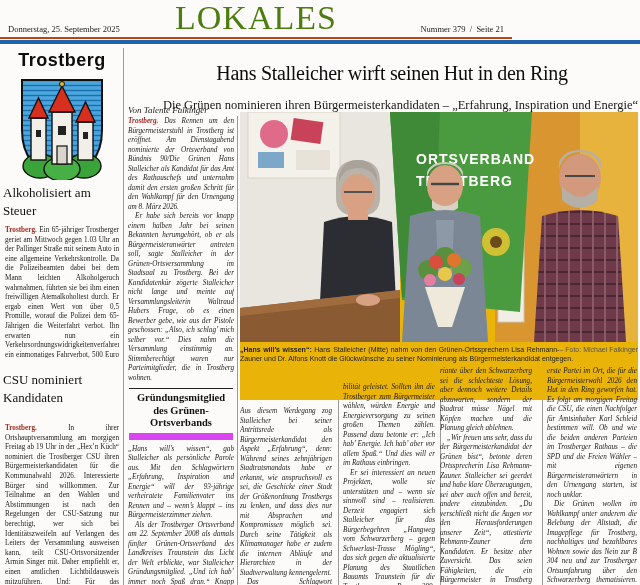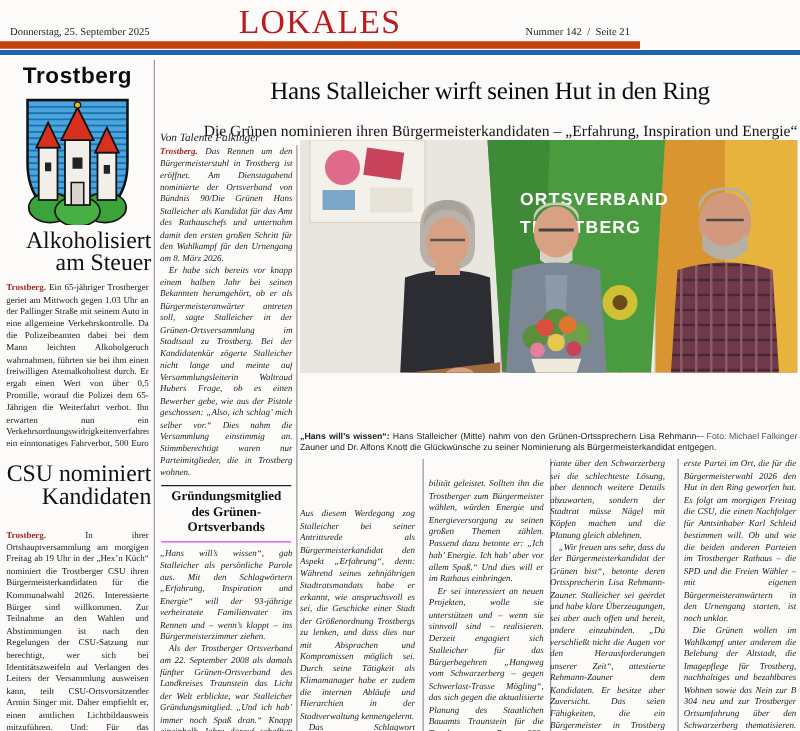--- a/index.html
+++ b/index.html
@@ -3,59 +3,59 @@
 <meta charset="utf-8">
 <style>
   * { margin:0; padding:0; box-sizing:border-box; }
   html,body { background:#ffffff; }
   #page {
     position:relative; width:640px; height:585px;
     background:#fcfbf9; overflow:hidden;
     font-family:"Liberation Serif", serif; color:#1c1c1c;
   }
   
-  #masthead { position:absolute; left:0; top:0; width:512px; height:39px; border-bottom:6px solid #c2410c; }
+  #masthead { position:absolute; left:0; top:0; width:512px; height:39px; border-bottom:2px solid #c2410c; }
   .mh-date { position:absolute; left:8px; bottom:3px; font-size:8.5px; color:#222; }
-  .mh-section { position:absolute; left:0; right:0; bottom:0; text-align:center; font-size:27px; letter-spacing:1px; color:#b91c1c; }
+  .mh-section { position:absolute; left:0; right:0; bottom:0; text-align:center; font-size:34px; letter-spacing:1px; color:#4d7c0f; }
   .mh-issue { position:absolute; right:8px; bottom:3px; font-size:8.5px; color:#222; }
   #blue-rule { position:absolute; left:0; top:40px; width:640px; height:4px; background:#2062ae; }
   
   .vrule { position:absolute; width:1px; background:#9a9a9a; }
   
   #crest-block { position:absolute; left:4px; top:50px; width:116px; text-align:center; }
   .crest-title { font-family:"Liberation Sans", sans-serif; font-weight:bold; font-size:18px; color:#0d0d0d; letter-spacing:0.5px; }
-  .side-head { position:absolute; width:118px; left:3px; text-align:right; font-size:19px; line-height:18px; color:#111; }
+  .side-head { position:absolute; width:118px; left:3px; text-align:left; font-size:13px; line-height:18px; color:#111; }
   .side-body { position:absolute; left:5px; width:114px; overflow:hidden; text-align:justify; font-size:7.2px; line-height:9.6px; color:#1c1c1c; }
   .lead-in { font-weight:bold; color:#9e2a22; }
   
   .headline { position:absolute; left:136px; top:56px; width:512px; text-align:center; font-size:20px; line-height:34px; color:#0c0c0c; letter-spacing:-0.3px; }
   .subhead  { position:absolute; left:126px; top:98px; width:512px; text-align:right; font-size:12.5px; color:#161616; }
   .byline   { position:absolute; left:128px; top:105px; font-style:italic; font-size:9px; color:#222; }
   .body-col { position:absolute; overflow:hidden; text-align:justify; font-size:7.2px; line-height:9.5px; color:#1c1c1c; }
   .body-col p { text-indent:7px;font-style:italic; }
   .body-col p.first { text-indent:0; }
-  .crosshead { margin:5px 1px 5px 1px; padding:3px 2px; border-top:1px solid #222; border-bottom:1px solid #d946ef;
+  .crosshead { margin:5px 1px 5px 1px; padding:3px 2px; border-top:1px solid #222; border-bottom:7px solid #d946ef;
                text-align:center; text-indent:0 !important; font-size:10.5px; line-height:12.5px; font-weight:bold; color:#111; }
   
-  #photo-wrap { position:absolute; left:240px; top:112px; width:398px; height:186px; overflow:hidden; background:#f9a8d4; }
+  #photo-wrap { position:absolute; left:240px; top:112px; width:398px; height:288px; overflow:hidden; background:#eab308; }
   #caption { position:absolute; left:240px; top:345px; width:398px; font-family:"Liberation Sans", sans-serif;
              font-size:7px; line-height:9px; color:#222; text-align:justify; }
   #caption .cap-lead { font-weight:bold; }
   #caption .credit { float:right; color:#555; }
 </style>
 </head>
 <body>
 
 <div id="page">
 
   <div id="masthead">
     <div class="mh-date">Donnerstag, 25. September 2025</div>
     <div class="mh-section">LOKALES</div>
     <div class="mh-issue">
-      <span>Nummer 142</span>
+      <span>Nummer 379</span>
       &nbsp;<span>/</span>&nbsp;
       <span>Seite 21</span>
     </div>
   </div>
   <div id="blue-rule"></div>
 
   <div class="vrule" style="left:123px; top:48px; height:537px;"></div>
   <div class="vrule" style="left:237px; top:116px; height:469px;"></div>
   <div class="vrule" style="left:338px; top:367px; height:218px;"></div>
   <div class="vrule" style="left:440px; top:367px; height:218px;"></div>

